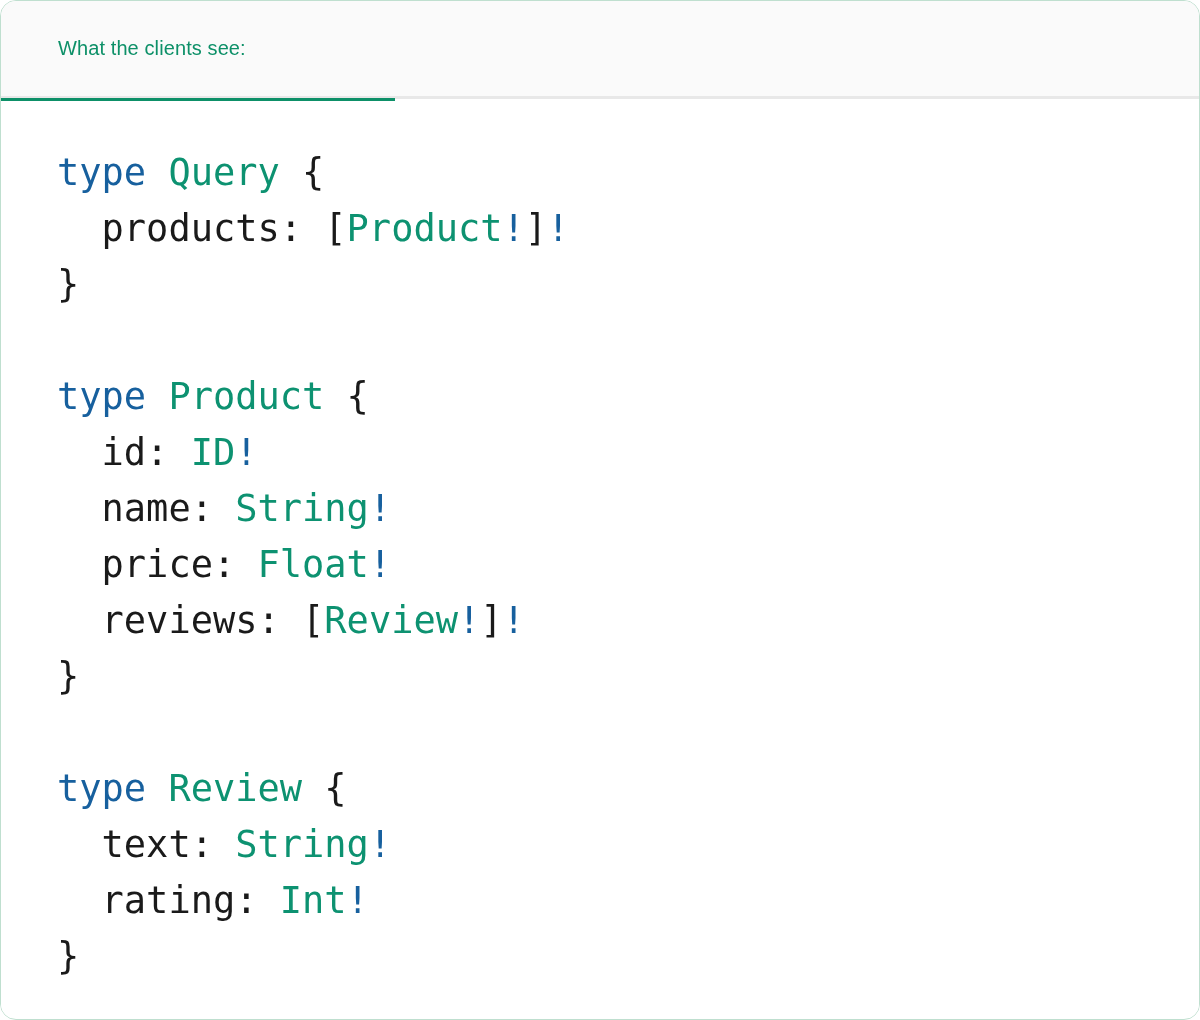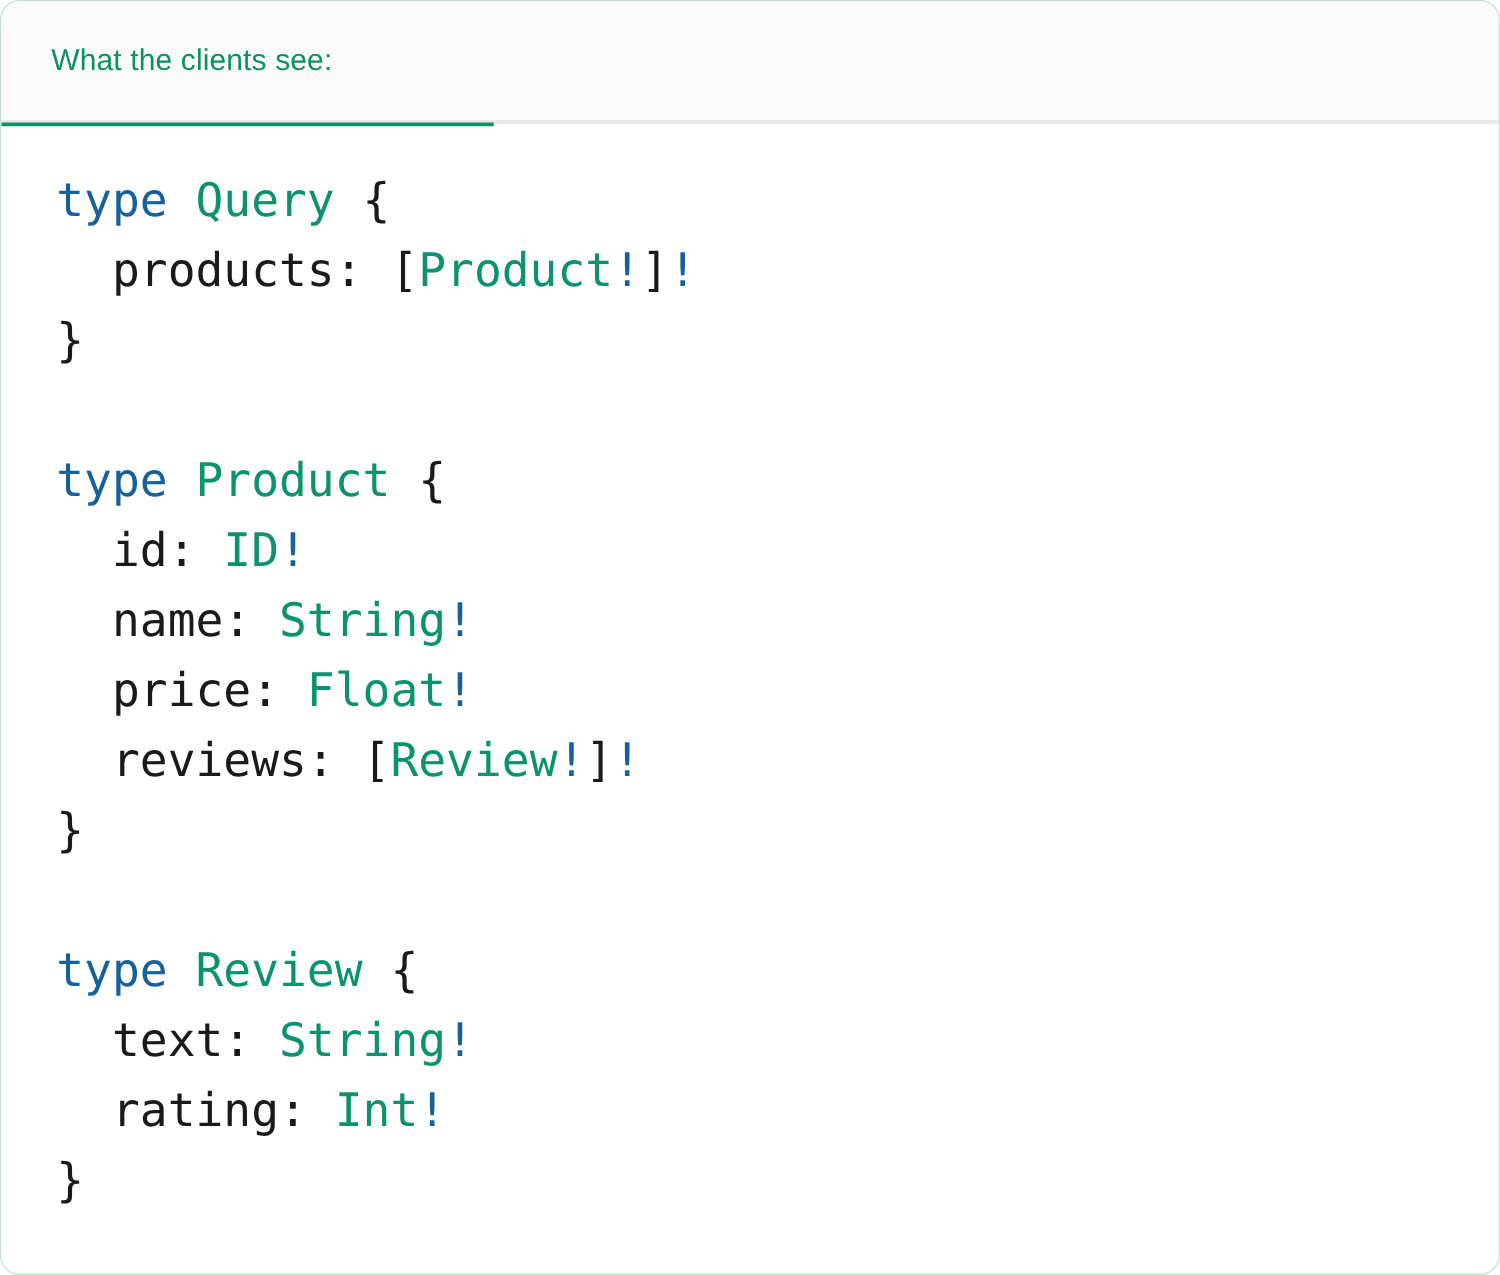--- a/index.html
+++ b/index.html
@@ -50,39 +50,40 @@
     position: absolute;
     left: 0;
     right: 0;
     bottom: -3px;
     height: 3px;
     background: #0d9068;
   }
   .tab-label {
     color: #0d9068;
     font-family: "Liberation Sans", sans-serif;
-    font-size: 24px;
+    font-size: 20px;
     font-weight: 400;
     letter-spacing: 0.1px;
     white-space: nowrap;
+    margin-left: 17px;
   }
 
   
   .code-body {
     box-sizing: border-box;
     background: #ffffff;
     padding: 30px 0 0 40px;
     height: 919px;
   }
   .code {
     font-family: "DejaVu Sans Mono", "Liberation Mono", monospace;
     font-size: 37px;
     line-height: 56px;
     white-space: pre;
-    margin: 4px;
+    margin: 16px;
     font-weight: 400;
     color: #1a1a1a;
   }
   .code .line {
     white-space: pre;
     display: block;
     height: 56px;
   }
   .tok-kw    { color: #17609e; }
   .tok-type  { color: #0d9271; }

